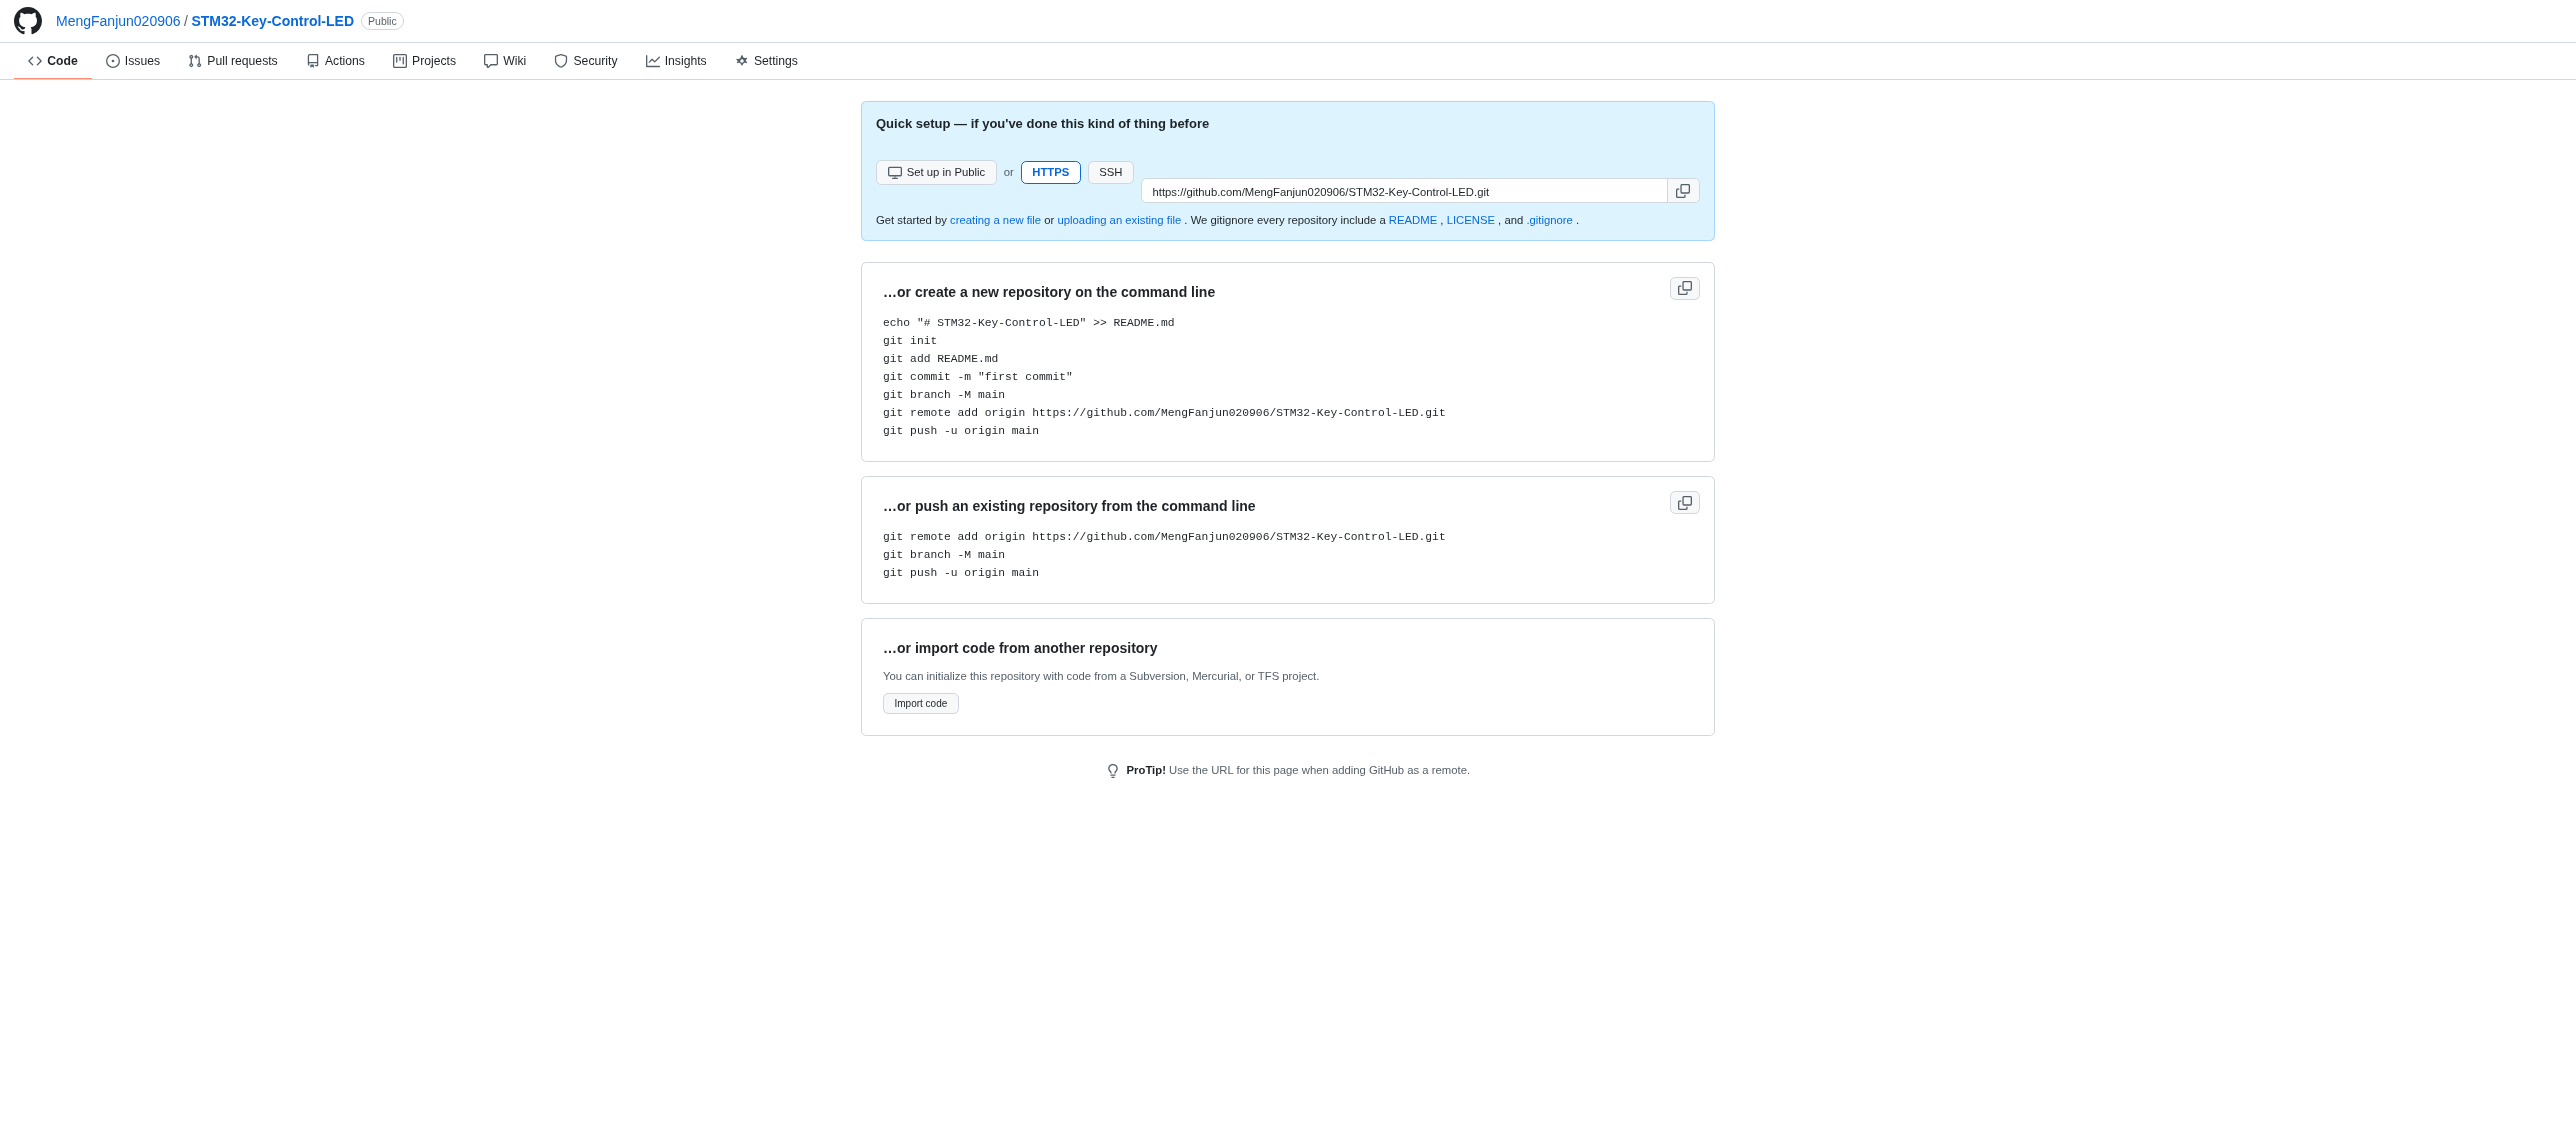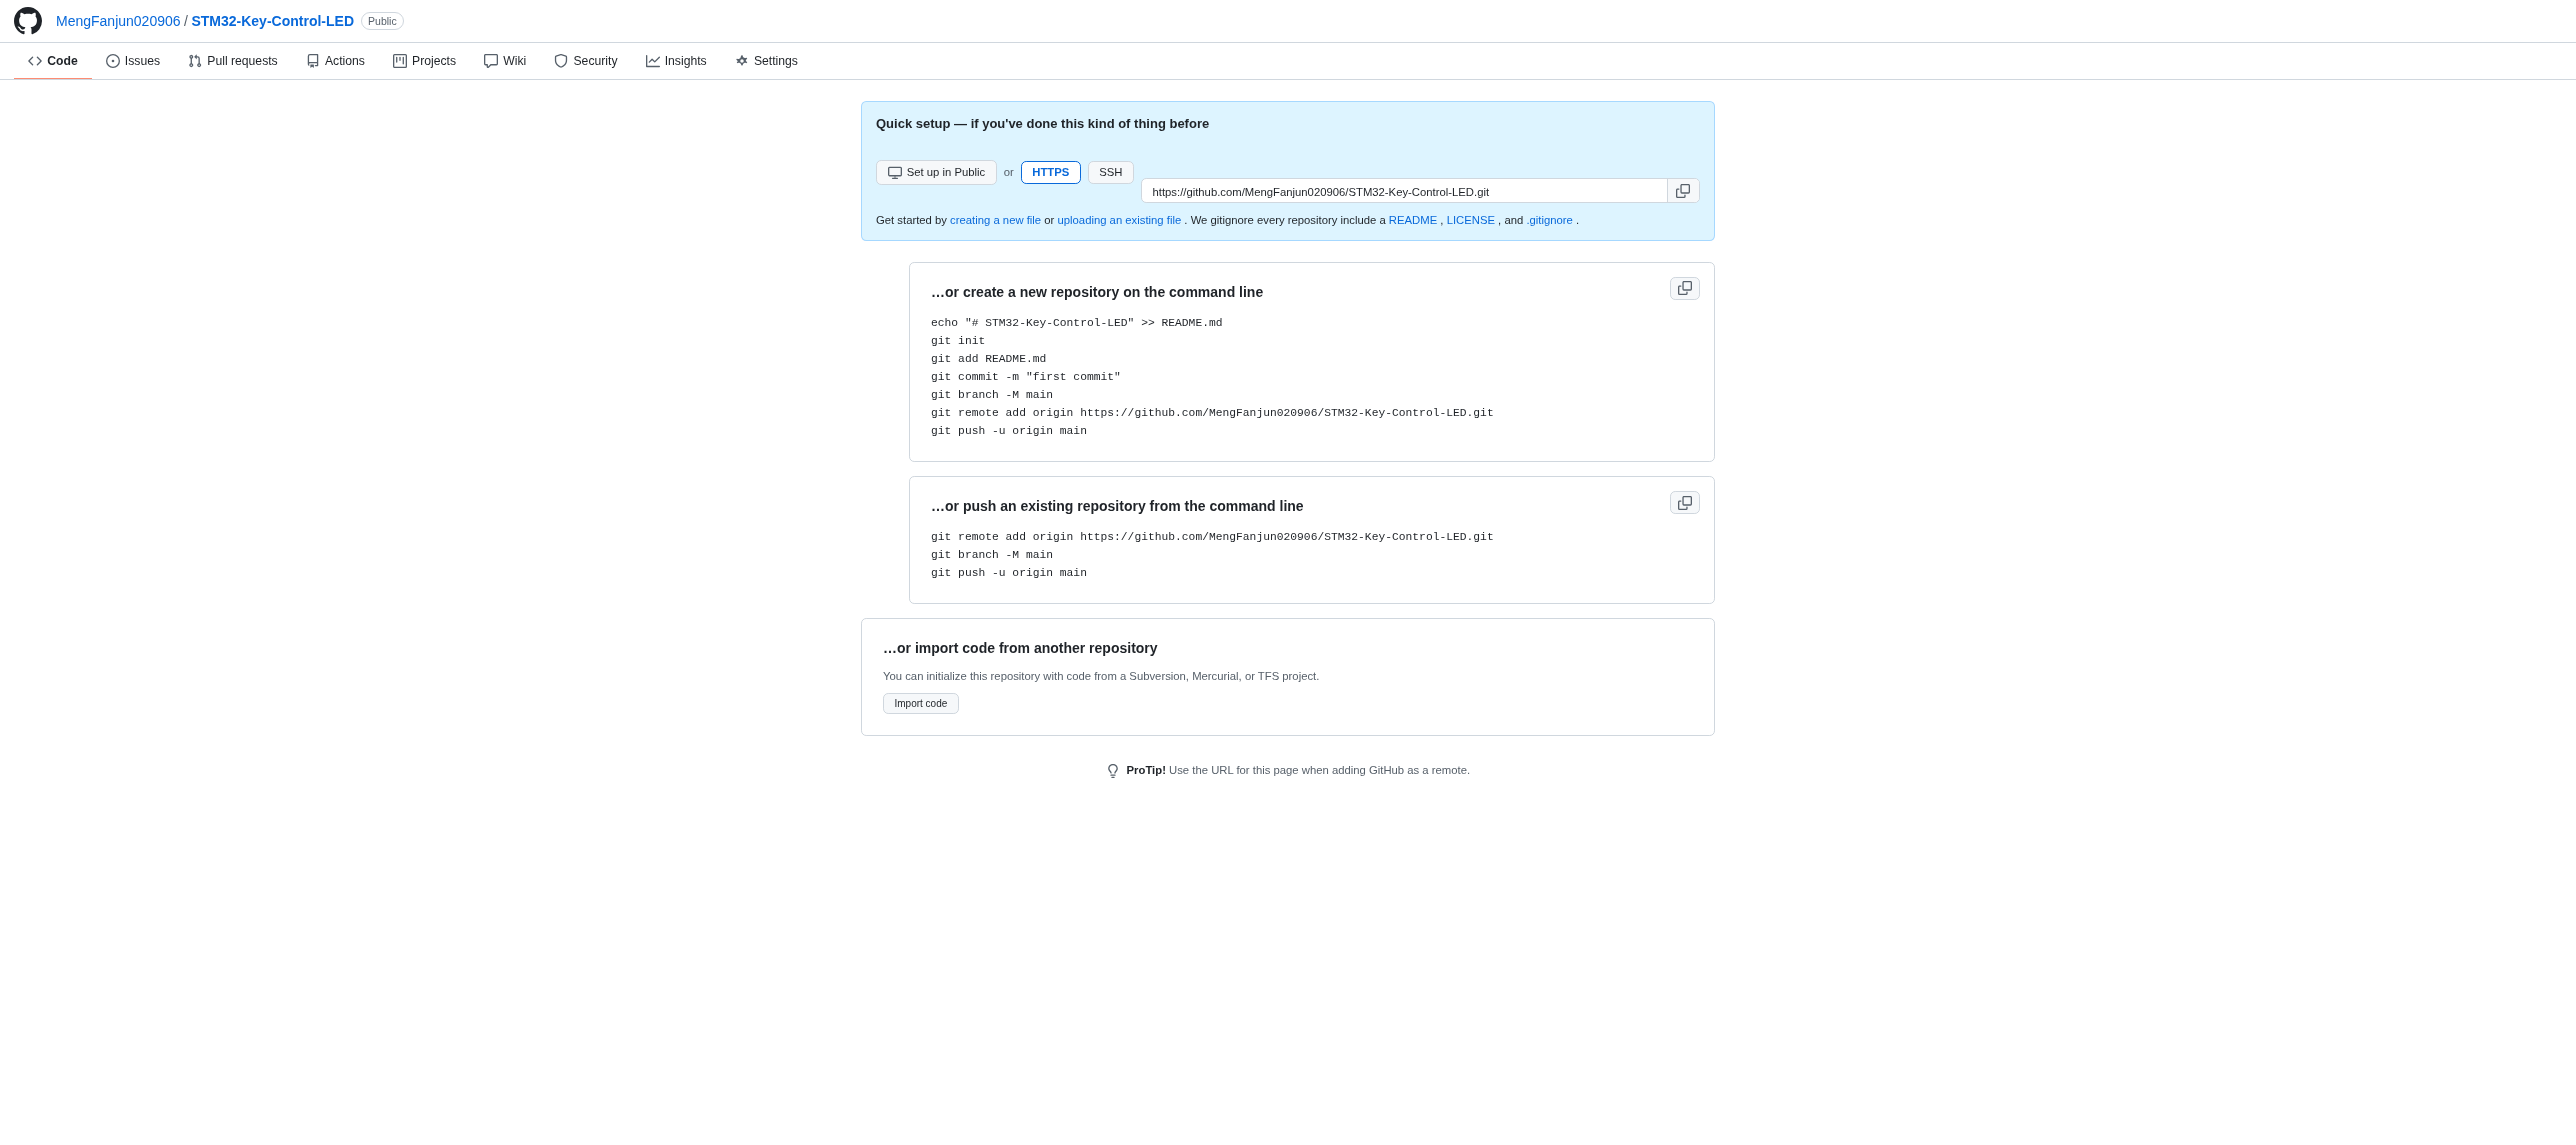--- a/index.html
+++ b/index.html
@@ -186,21 +186,20 @@
       text-decoration: none;
     }
 
     
     .section-box {
       border: 0.9px solid #d0d7de;
       border-radius: 5.2px;
       padding: 21px;
       margin-bottom: 14px;
       position: relative;
-      margin-left: 48px;
     }
 
     .section-title {
       font-size: 14px;
       font-weight: 600;
       margin-bottom: 14px;
       color: #1f2328;
     }
 
     .code-block {

